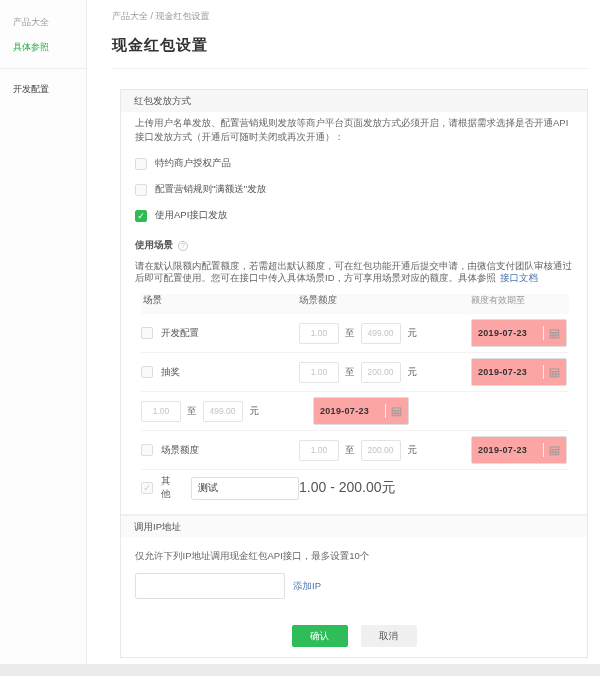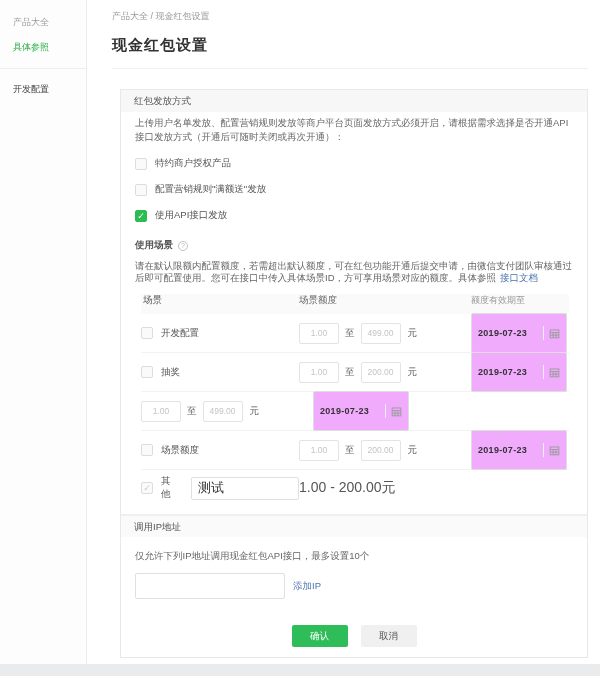--- a/index.html
+++ b/index.html
@@ -66,28 +66,28 @@
   .col-amount { width:172px; display:flex; align-items:center; font-size:9.5px; color:#666; }
   .col-date { width:98px; }
   .row-cb { margin-right:8px; }
   .amount-input {
     width:40px; height:21px; border:1px solid #e3e3e3; border-radius:2px; background:#fff;
     font-size:8.5px; color:#c4c4c4; text-align:center; font-family:inherit; overflow:hidden;
   }
   .amt-sep { margin:0 6px; color:#666; font-size:9.5px; }
   .amt-unit { margin-left:7px; color:#555; font-size:9.5px; }
   .date-box {
-    width:96px; height:40px; border:1px solid #dedede; border-radius:2px;
-    display:flex; align-items:center; padding:0 6px; cursor:pointer; background:#f0abfc;
+    width:96px; height:28px; border:1px solid #dedede; border-radius:2px;
+    display:flex; align-items:center; padding:0 6px; cursor:pointer; background:#fca5a5;
   }
   .date-text { flex:1; font-size:9px; font-weight:bold; color:#333; letter-spacing:0.3px; }
   .cal-icon { display:flex; align-items:center; padding-left:5px; border-left:1px solid #f0f0f0; height:14px; }
   .other-input {
     width:108px; height:23px; border:1px solid #e0e0e0; border-radius:2px; margin-left:18px;
-    font-size:13px; color:#333; padding:0 6px; font-family:inherit;
+    font-size:10px; color:#333; padding:0 6px; font-family:inherit;
   }
   .range-text { font-size:14px; color:#555; }
 
   .big-divider { border-top:1px solid #f0f0f0; margin-top:8px; }
 
   
   .ip-desc { margin-top:9px; font-size:9.5px; color:#666; }
   .ip-row { display:flex; align-items:center; margin-top:13px; }
   .ip-address { font-size:9.5px; font-weight:bold; color:#333; width:104px; }
   .link { font-size:9.5px; color:#4b74ad; cursor:pointer; }

